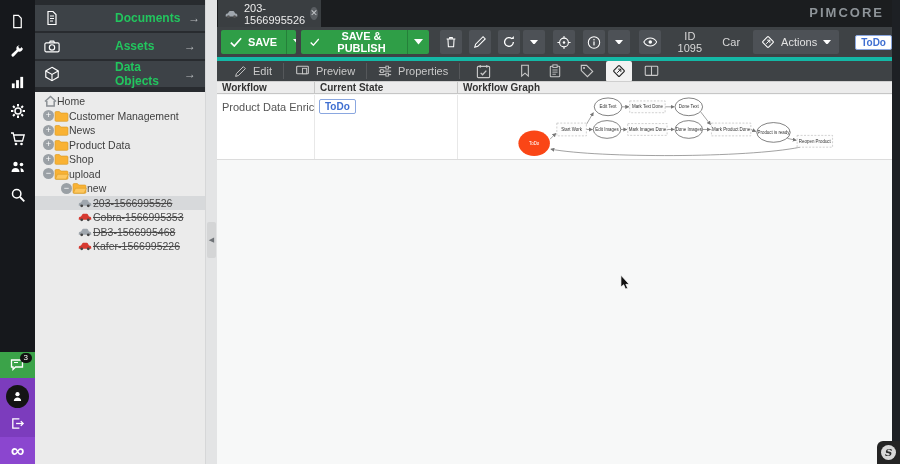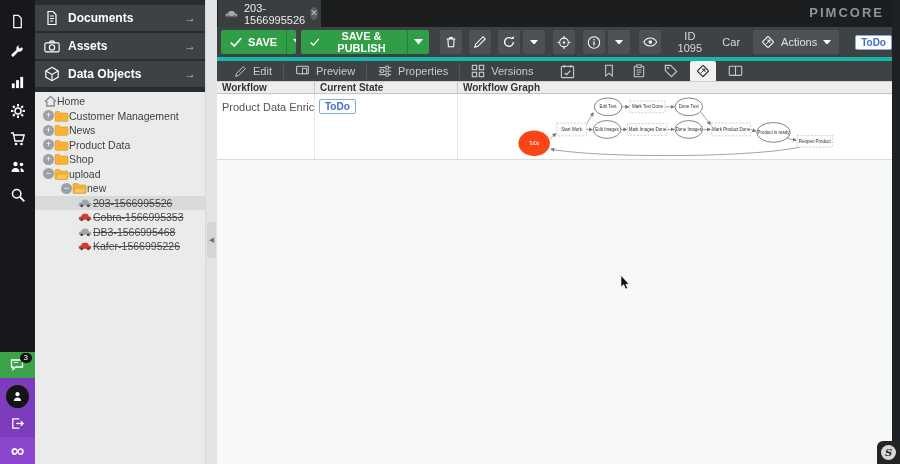--- a/index.html
+++ b/index.html
@@ -12,21 +12,21 @@
   #rail-chat { background:#3ba349; }
   #rail-purple { position:absolute; left:0; top:378px; width:35px; height:86px; background:#7c3cbd; }
   #rail-logo { position:absolute; left:0; top:437px; width:35px; height:27px; background:#8b46cf; display:flex; align-items:center; justify-content:center; color:#fff; font-size:19px; font-weight:bold; }
   .chat-badge { position:absolute; right:3px; top:1px; background:#111; color:#fff; font-size:8px; border-radius:7px; padding:1px 4px; line-height:1; }
   .avatar-circle { width:23px; height:23px; border-radius:50%; background:#141414; display:flex; align-items:center; justify-content:center; }
 
   
   #sidebar { position:absolute; left:35px; top:0; width:170px; height:464px; background:#ebebeb; }
   #panel-zone { position:absolute; left:0; top:0; width:170px; height:92px; background:#282b2f; }
   .acc-head { position:absolute; left:0; width:170px; height:26px; background:#3d4247; display:flex; align-items:center; gap:8px; padding:0 9px; cursor:pointer; }
-  .acc-head .acc-label { color:#ffffff; font-weight:bold; font-size:12px; }
+  .acc-head .acc-label { color:#22c55e; font-weight:bold; font-size:12px;margin-left:47px; }
   .acc-head .acc-arrow { margin-left:auto; color:#b9bcbe; font-size:12px; }
   #tree { position:absolute; left:0; top:94px; width:170px; }
   .tree-row { display:flex; align-items:center; gap:0; height:14.5px; font-size:10.5px; color:#3f3f3f; cursor:pointer; white-space:nowrap; }
   .tree-row.selected { background:#d7d9db; }
   .lvl0 { padding-left:9px; } .lvl1 { padding-left:8px; } .lvl2 { padding-left:26px; } .lvl3 { padding-left:42px; }
   .expander { width:11px; height:11px; border-radius:50%; background:#9aa0a5; color:#fff; font-size:9px; line-height:10px; text-align:center; flex:0 0 11px; }
   .ticon { display:flex; align-items:center; flex:0 0 auto; }
   .struck { text-decoration:line-through; color:#4a4a4a; }
 
   
@@ -449,31 +449,20 @@
           </g>
           <g fill="#3e4245" stroke="#c9c9c9">
             <rect x="9" y="1.3" width="3" height="3.4"></rect>
             <rect x="3" y="5.3" width="3" height="3.4"></rect>
             <rect x="9" y="9.3" width="3" height="3.4"></rect>
           </g>
         </svg>
         <span>Properties</span>
       </div>
     <div class="sub-sep"></div>
-    <div class="sub-tab">
-        <svg viewBox="0 0 16 16" width="14">
-          <g fill="none" stroke="#c9c9c9" stroke-width="1.3">
-            <rect x="1.5" y="1.5" width="5" height="5"></rect>
-            <rect x="9.5" y="1.5" width="5" height="5"></rect>
-            <rect x="1.5" y="9.5" width="5" height="5"></rect>
-            <rect x="9.5" y="9.5" width="5" height="5"></rect>
-          </g>
-        </svg>
-        <span>Versions</span>
-      </div>
     <div class="sub-icon-btn" style="margin-left:10px">
         <svg viewBox="0 0 16 16" width="15">
           <rect x="1.5" y="2.5" width="13" height="12" rx="1" fill="none" stroke="#c9c9c9" stroke-width="1.2"></rect>
           <line x1="4.5" y1="1" x2="4.5" y2="4" stroke="#c9c9c9" stroke-width="1.2"></line>
           <line x1="11.5" y1="1" x2="11.5" y2="4" stroke="#c9c9c9" stroke-width="1.2"></line>
           <path d="M5 9.5l2 2 4-4.5" fill="none" stroke="#c9c9c9" stroke-width="1.4"></path>
         </svg>
       </div>
     <div class="sub-icon-btn" style="margin-left:16px">
         <svg viewBox="0 0 12 16" width="10">

